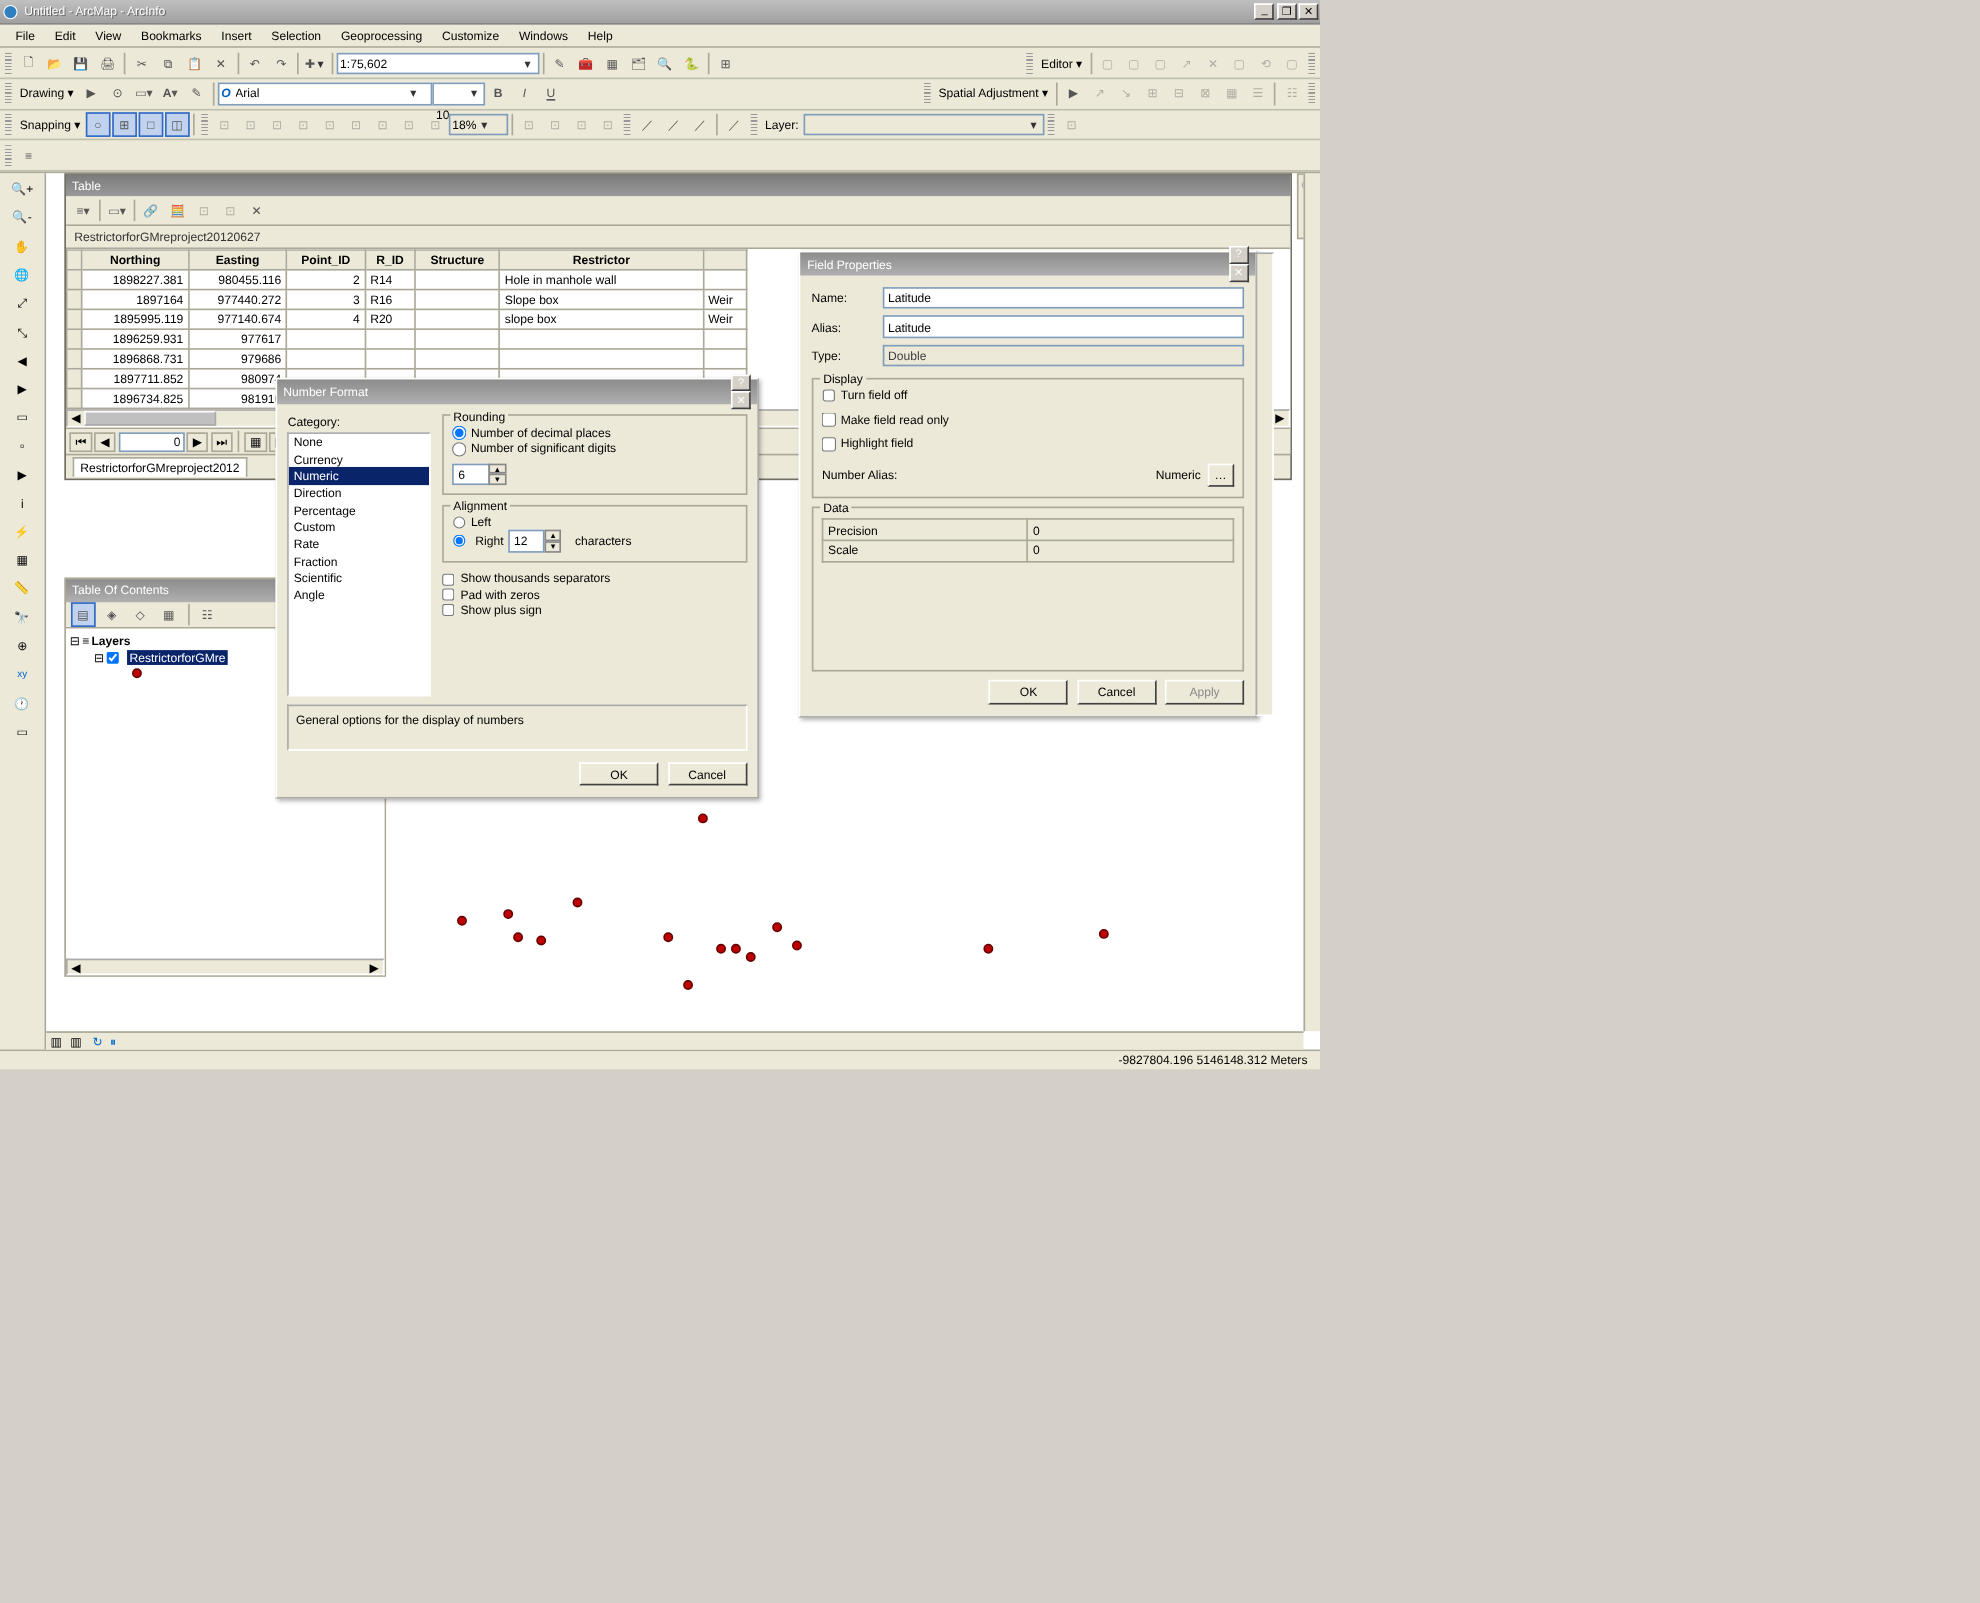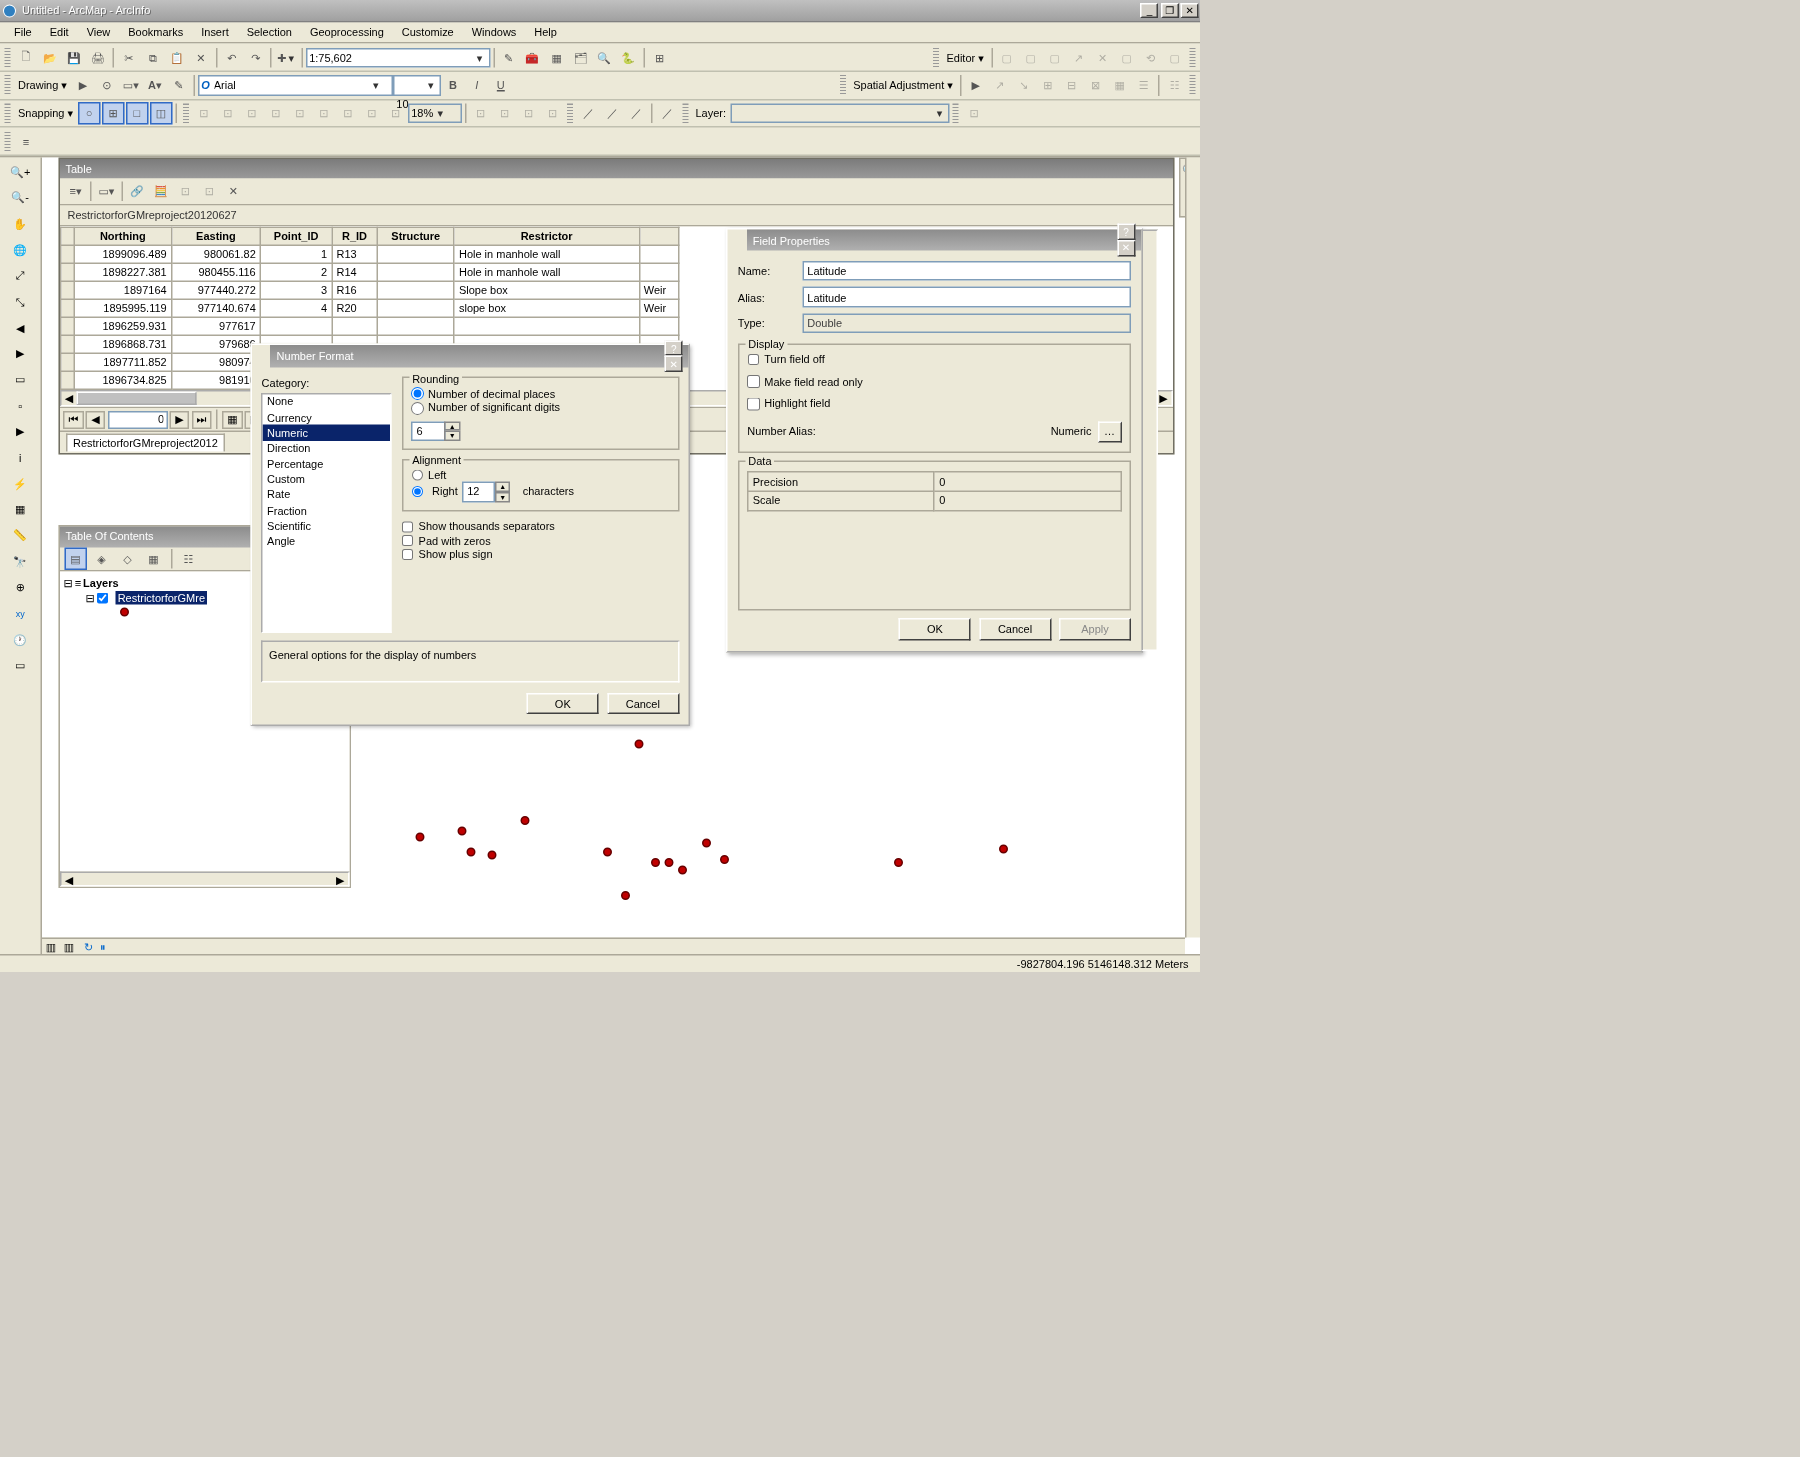--- a/index.html
+++ b/index.html
@@ -50,21 +50,21 @@
 table.data td.num { text-align:right; }
 table.data td.rowhdr { width:14px; background:#ece9d8; }
 
 .record-nav { height:24px; display:flex; align-items:center; padding:0 4px; border-top:1px solid #aca899; background:#ece9d8; gap:2px;}
 .rn-btn { width:20px; height:18px; border:1px solid #aca899; background:#ece9d8; display:flex; align-items:center; justify-content:center;}
 .rn-input { width:60px; height:18px; text-align:right; border:1px solid #7f9db9; padding:0 2px; }
 .tabstrip { height:22px; border-top:1px solid #aca899; display:flex; align-items:center; padding:0 6px; }
 
 
 .dialog { position:absolute; background:#ece9d8; border:2px outset #fff; box-shadow:2px 2px 4px rgba(0,0,0,0.3);}
-.dlg-title { height:22px; background: linear-gradient(#8c8c8c, #b0b0b0); color:#fff; padding:0 6px; display:flex; align-items:center; justify-content:space-between;margin-left:19px;}
+.dlg-title { height:22px; background: linear-gradient(#8c8c8c, #b0b0b0); color:#fff; padding:0 6px; display:flex; align-items:center; justify-content:space-between;}
 .dlg-body { padding:10px; }
 .groupbox { border:1px solid #aca899; padding:8px; margin-bottom:8px; position:relative; }
 .groupbox > .legend { position:absolute; top:-7px; left:6px; background:#ece9d8; padding:0 3px; }
 .dlg-btn { min-width:72px; height:22px; background:#ece9d8; border:1px solid #404040; border-top-color:#fff; border-left-color:#fff; }
 .field { display:flex; align-items:center; gap:8px; margin-bottom:6px; }
 .field label { min-width:56px; }
 .txtfield { flex:1; height:20px; border:1px solid #7f9db9; background:#fff; padding:1px 4px; }
 .txtfield.ro { background:#ece9d8; color:#404040; }
 .listbox { border:1px inset #fff; background:#fff; height:240px; width:130px; overflow:auto; }
 .listbox div { padding:1px 4px; }
@@ -351,30 +351,20 @@
             <th>Northing</th>
             <th>Easting</th>
             <th>Point_ID</th>
             <th>R_ID</th>
             <th>Structure</th>
             <th style="min-width:140px">Restrictor</th>
             <th style="width:40px"></th>
           </tr>
               </thead>
           <tbody id="tbody">
-                <tr>
-                  <td class="rowhdr"></td>
-    <td class="num">1899096.489</td>
-                  <td class="num">980061.82</td>
-                  <td class="num">1</td>
-    <td>R13</td>
-                  <td></td>
-                  <td>Hole in manhole wall</td>
-                  <td></td>
-                </tr>
                 <tr>
                   <td class="rowhdr"></td>
     <td class="num">1898227.381</td>
                   <td class="num">980455.116</td>
                   <td class="num">2</td>
     <td>R14</td>
                   <td></td>
                   <td>Hole in manhole wall</td>
                   <td></td>
                 </tr>

